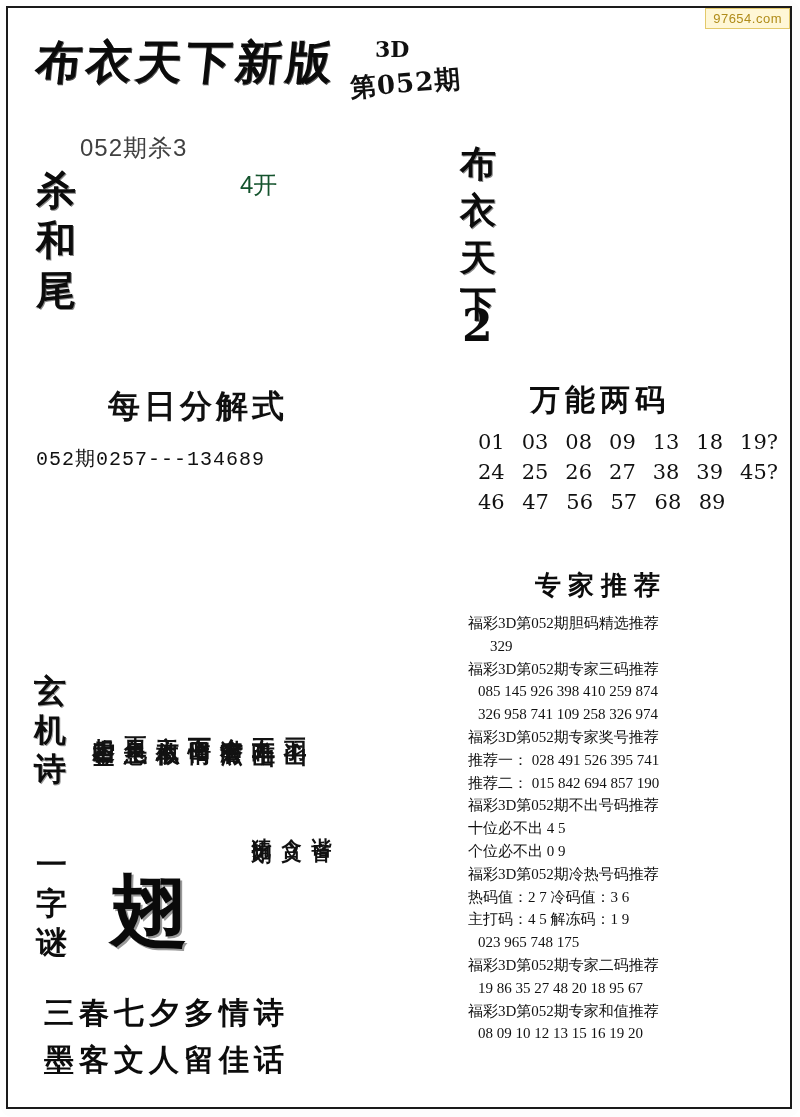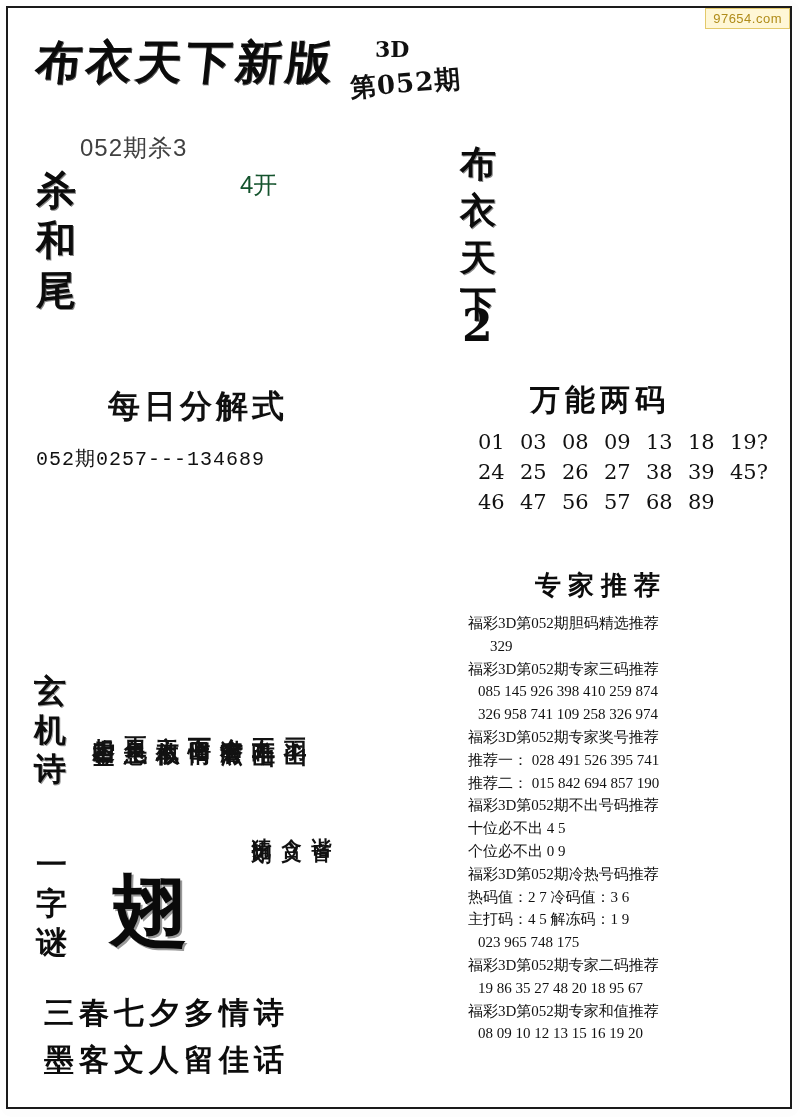--- a/index.html
+++ b/index.html
@@ -260,21 +260,21 @@
     position: absolute;
     left: 478px;
     top: 430px;
     width: 300px;
     font-family: "DejaVu Serif", serif;
     font-size: 21px;
     color: #111;
   }
   .wanneng-row {
     display: flex;
-    gap: 0px;
+    gap: 9px;
     margin-bottom: 6px;
   }
   .wanneng-row span {
     width: 42px;
     display: inline-block;
     text-align: left;
   }
 
   .expert-title {
     position: absolute;

